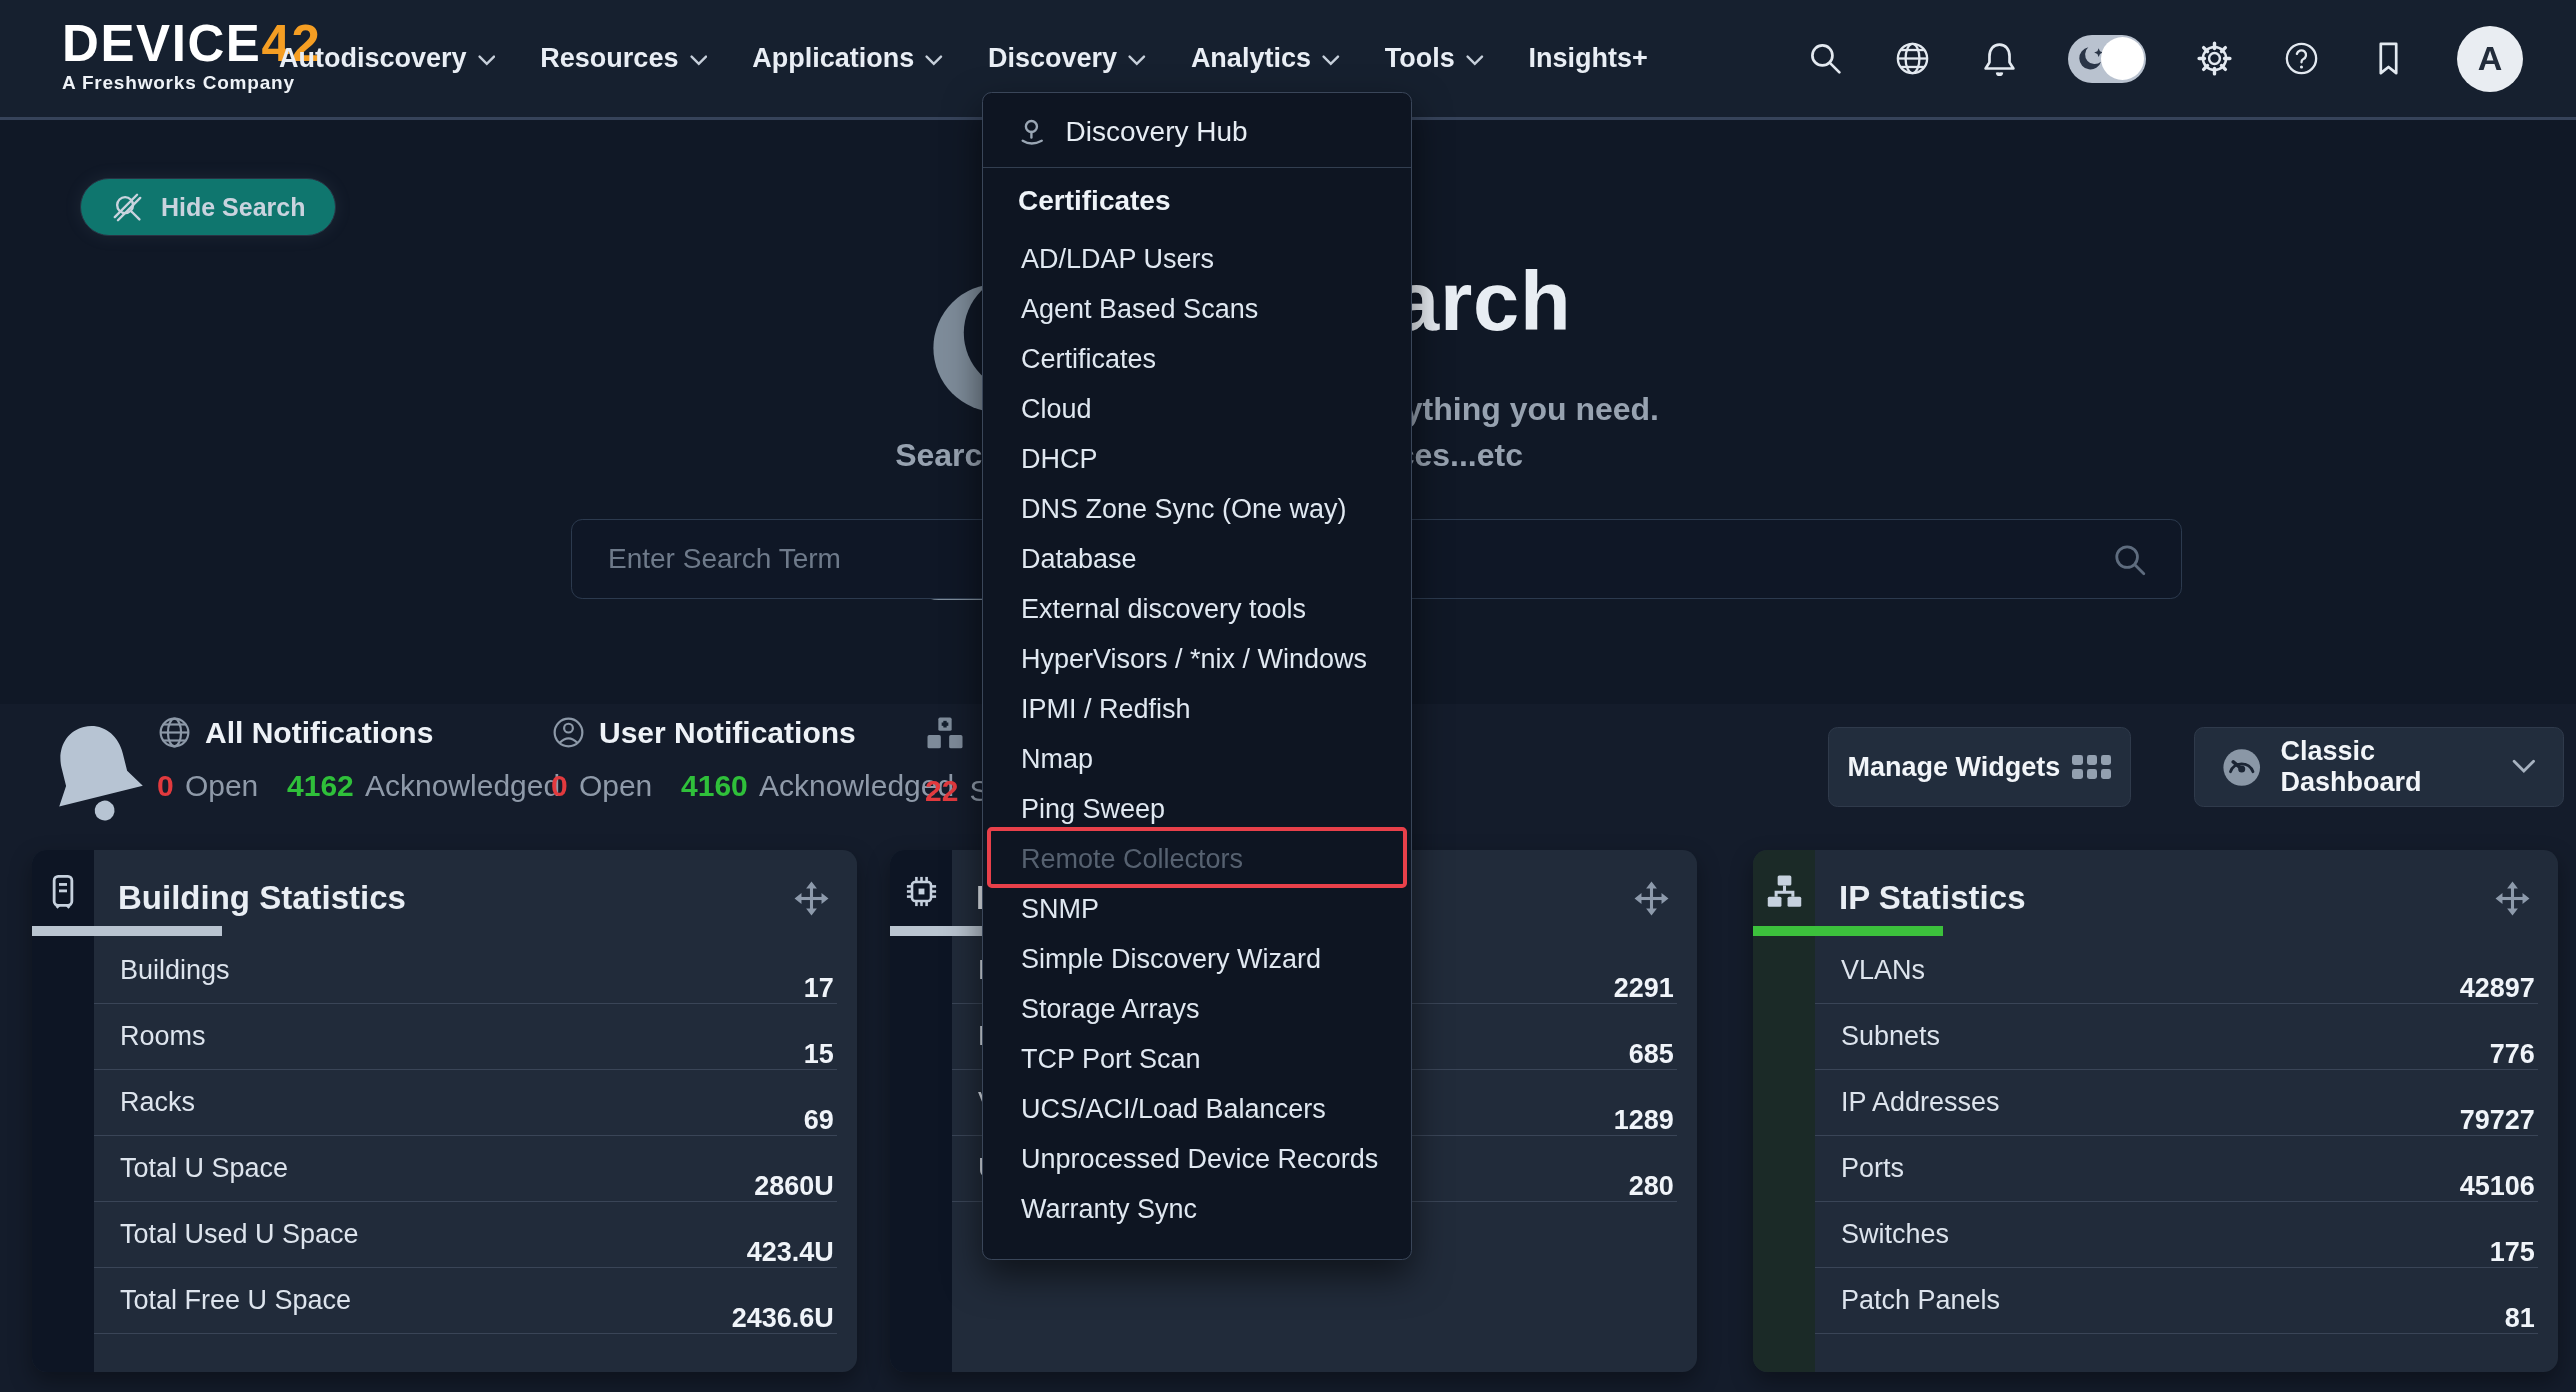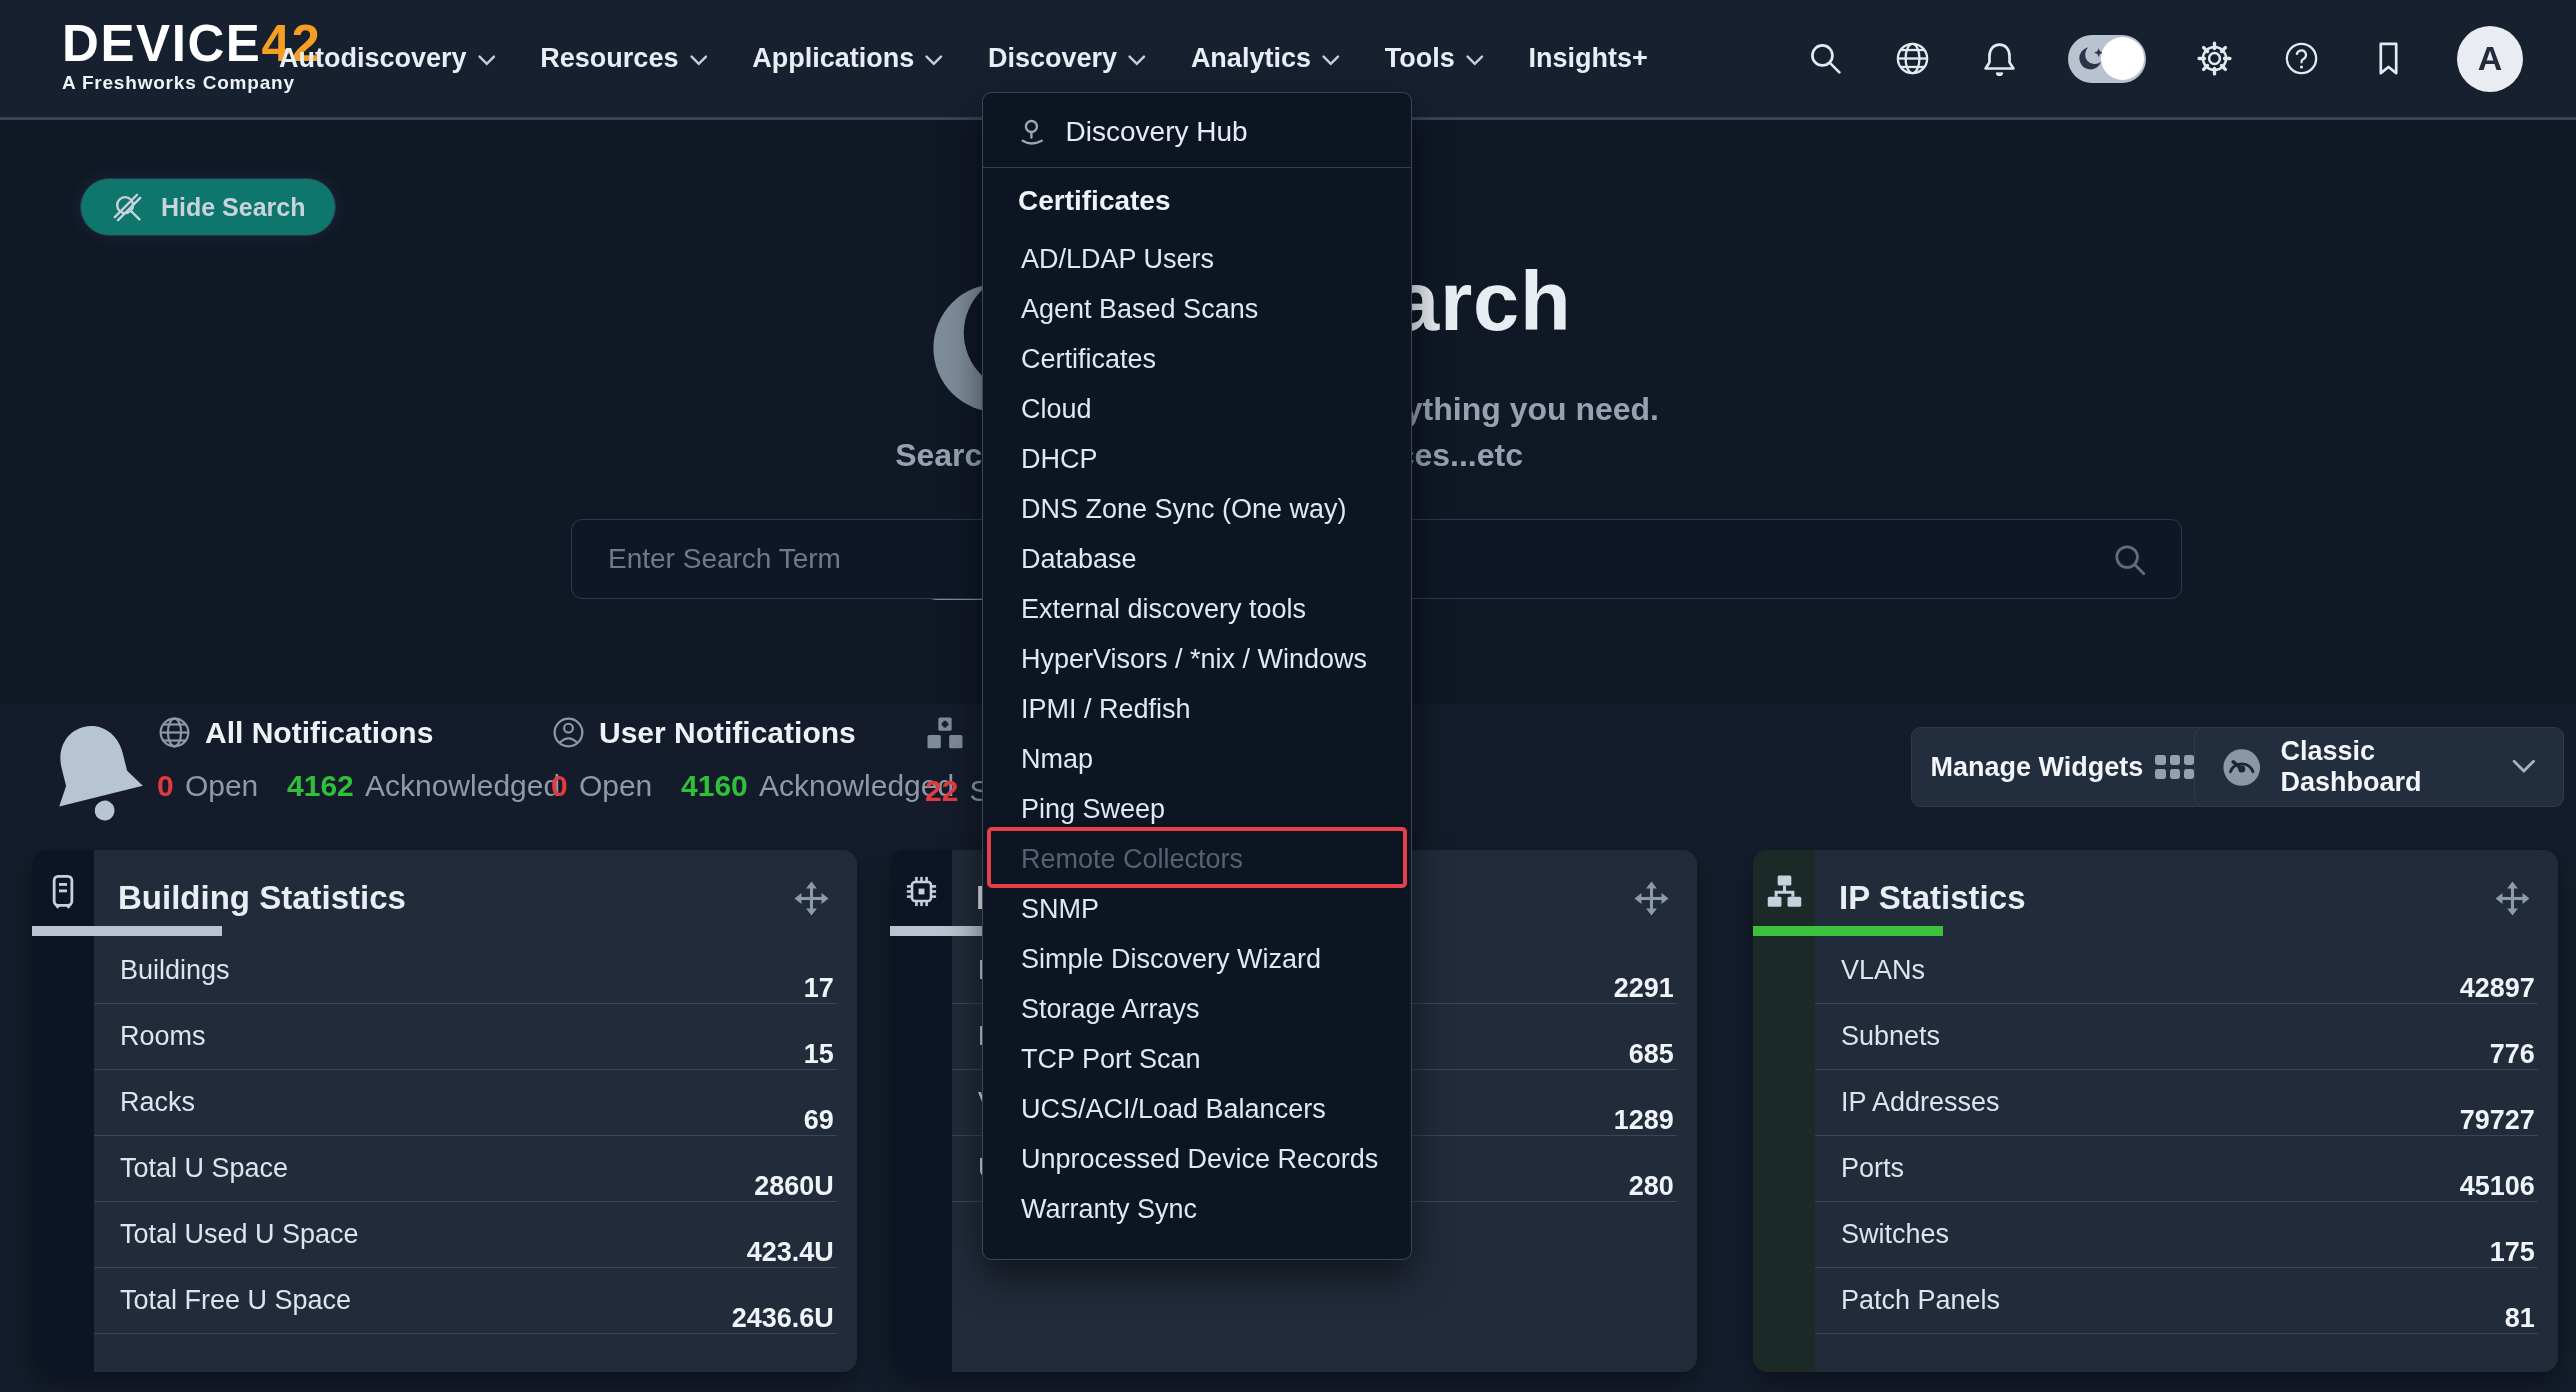--- a/index.html
+++ b/index.html
@@ -47,21 +47,21 @@
   .ngroup{position:absolute;top:715px;}
   .ngroup .nhead{display:flex;align-items:center;gap:13px;color:#8d99a8;}
   .ngroup .ntitle{font-size:30px;font-weight:700;color:#eef2f7;}
   .ngroup .ncounts{margin-top:19px;font-size:30px;color:#8f9aa9;display:flex;gap:11.2px;align-items:baseline;white-space:nowrap;}
   .num-red{color:#e23a3e;font-weight:700;}
   .num-green{color:#2fc03a;font-weight:700;}
   .gap-l{margin-left:17.6px;}
 
   .btn{position:absolute;top:727px;height:80px;box-sizing:border-box;background:#222d3d;border:0.8px solid #2f3a4b;
        border-radius:9.6px;display:flex;align-items:center;color:#f2f5f9;font-size:27px;font-weight:700;}
-  .btn-manage{left:1911px;width:303px;justify-content:center;gap:12px;}
+  .btn-manage{left:1828px;width:303px;justify-content:center;gap:12px;}
   .grid-icon{display:grid;grid-template-columns:repeat(3,10.4px);grid-auto-rows:10.4px;gap:4px;}
   .grid-icon span{background:#93a0b0;border-radius:2.4px;}
   .btn-classic{left:2194px;width:370px;padding:0 27px;gap:19px;}
   .btn-classic .chev{margin-left:auto;color:#a7b2c0;}
 
   
   .card{position:absolute;top:850px;height:522px;background:#212b3a;border-radius:14.4px;
         box-shadow:0 9.6px 22.4px rgba(0,0,0,.35);}
   .card .strip{position:absolute;left:0;top:0;bottom:0;width:62px;background:#0d1524;border-radius:14.4px 0 0 14.4px;
                display:flex;justify-content:center;align-items:flex-start;padding-top:24px;box-sizing:border-box;color:#c6d1de;}

